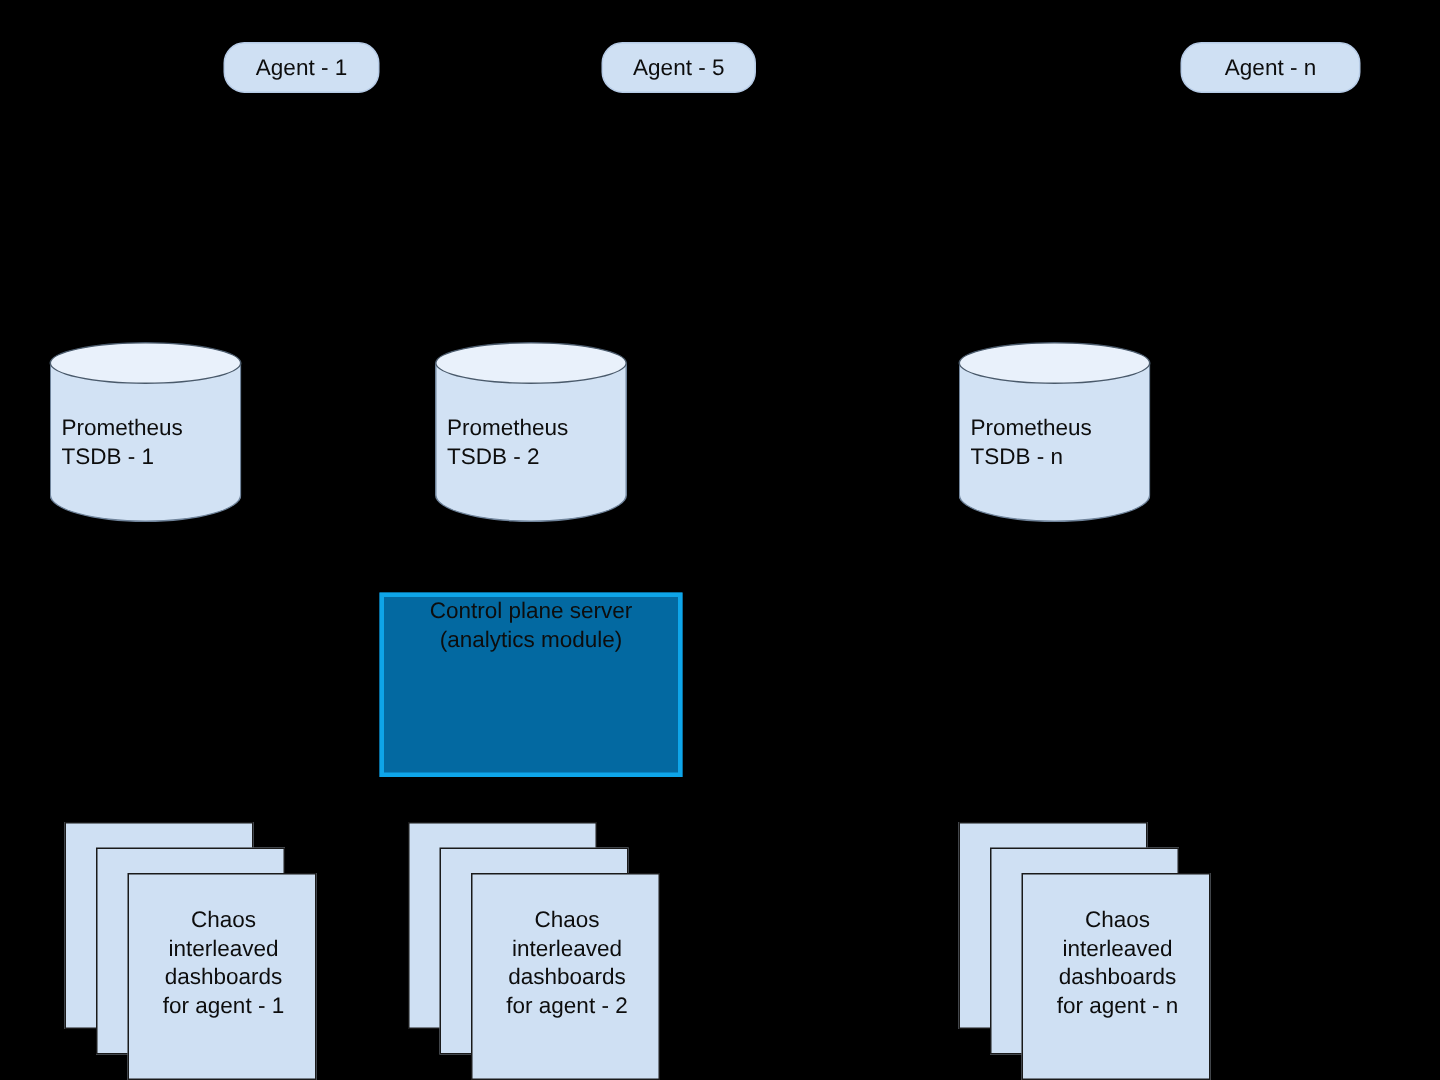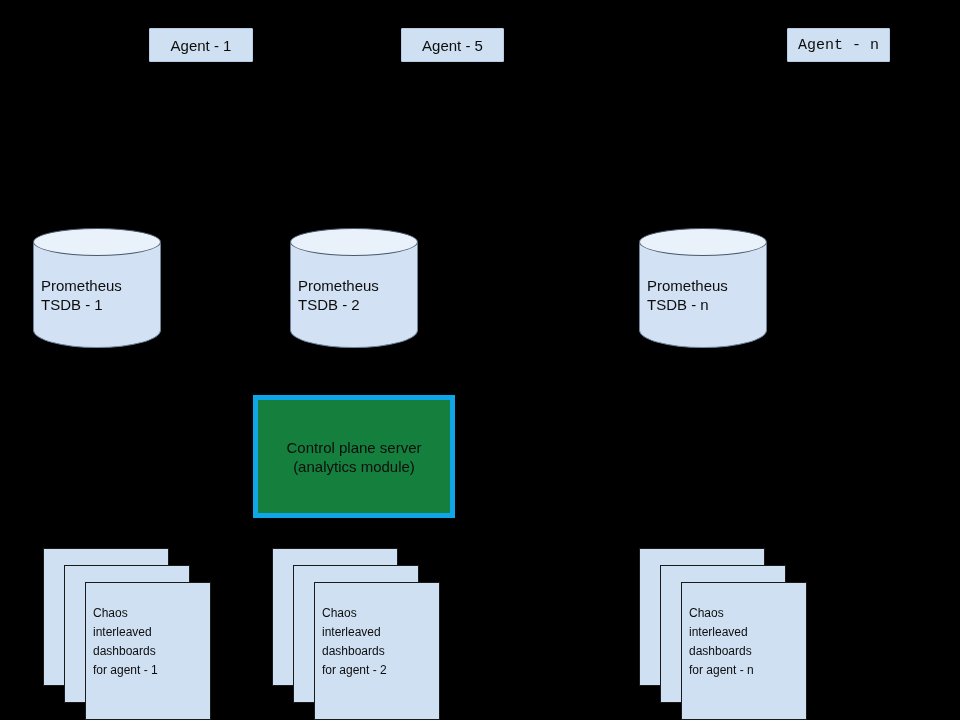--- a/index.html
+++ b/index.html
@@ -27,21 +27,21 @@
     white-space: pre-line;
     text-align: center;
   }
 
   
   .agent-box {
     position: absolute;
     height: 34px;
     background: #cfe0f3;
     border: 1px solid #b6cbe6;
-    border-radius: 1px;
+    border-radius: 14px;
     display: flex;
     align-items: center;
     justify-content: center;
     box-sizing: border-box;
   }
   .agent-box .node-label { font-size: 15px; }
 
   
   .cylinder {
     position: absolute;
@@ -80,24 +80,23 @@
     text-align: left;
     color: #0d0d0d;
     font-size: 15px;
     line-height: 19px;
     white-space: pre-line;
   }
 
   
   .rect-box {
     position: absolute;
-    background: #15803d;
-    border: 5px solid #0ea5e9;
+    background: #0369a1;
+    border: 3px solid #0ea5e9;
     display: flex;
-    align-items: center;
     justify-content: center;
     box-sizing: border-box;
   }
 
   
   .stack { position: absolute; }
   .stack .card {
     position: absolute;
     width: 126px;
     height: 138px;
@@ -107,24 +106,24 @@
   }
   .stack .card.c1 { left: 0px;  top: 0px; }
   .stack .card.c2 { left: 21px; top: 17px; }
   .stack .card.c3 { left: 42px; top: 34px; }
   .stack .card-text {
     position: absolute;
     left: 50px;
     top: 56px;
     width: 112px;
     color: #0d0d0d;
-    font-size: 12px;
+    font-size: 15px;
     line-height: 19px;
     white-space: pre-line;
-    text-align: left;
+    text-align: center;
   }
 
   
   #edges {
     position: absolute;
     left: 0; top: 0;
     width: 960px; height: 720px;
     pointer-events: none;
   }
 </style>
@@ -151,21 +150,21 @@
         <path d="M 637 547 L 724 566"></path>
       </g>
   </svg>
 
   <div class="agent-box" style="left:149px; top:28px; width:104px;">
     <span class="node-label">Agent - 1</span>
   </div>
   <div class="agent-box" style="left:401px; top:28px; width:103px;">
     <span class="node-label">Agent - 5</span>
   </div>
-  <div class="agent-box" style="left:787px; top:28px; width:103px;font-family:Liberation Mono, monospace;">
+  <div class="agent-box" style="left:787px; top:28px; width:120px;">
     <span class="node-label">Agent - n</span>
   </div>
 
   <div class="cylinder" style="left:33px; top:228px;">
     <div class="cyl-body"></div>
     <div class="cyl-top"></div>
     <div class="cyl-text">Prometheus
 TSDB - 1</div>
   </div>
   <div class="cylinder" style="left:290px; top:228px;">

